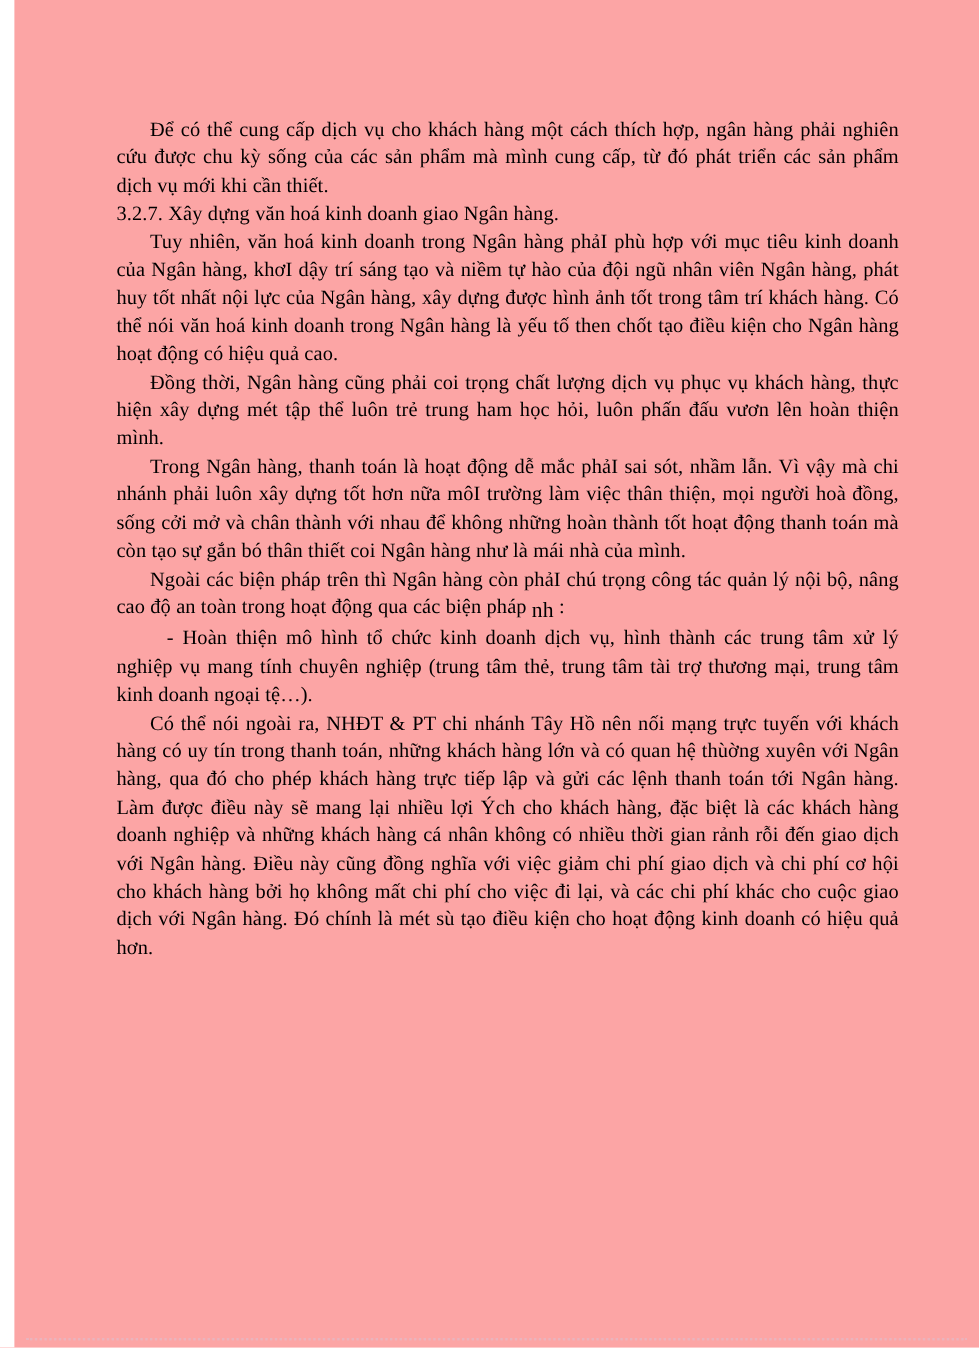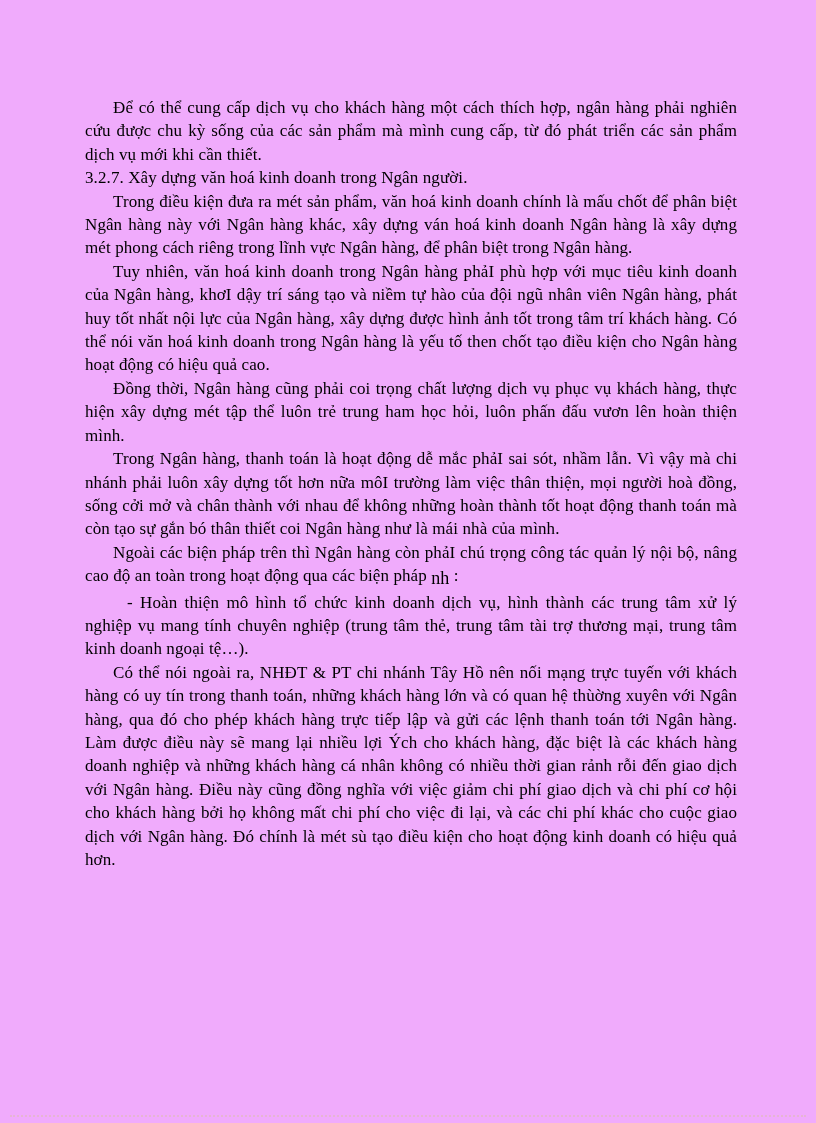--- a/index.html
+++ b/index.html
@@ -6,21 +6,22 @@
   body {
     width: 816px; height: 1123px;
     background: #ffffff;
     font-family: "Liberation Serif", "DejaVu Serif", serif;
     color: #000000;
     position: relative;
     overflow: hidden;
   }
   .page {
     position: absolute; inset: 0;
-    background: #f0abfc;
+    background: #fca5a5;
+    margin-left: 12px;
   }
   .text-content {
     position: absolute;
     left: 85px; top: 96px;
     width: 652px;
     font-size: 17px;
     line-height: 23.4px;
     text-align: justify;
     letter-spacing: 0.1px;
   }
@@ -41,23 +42,22 @@
   }
 </style>
 </head>
 <body>
 
 <div class="page">
   <div class="text-content">
 
     <p class="body">Để có thể cung cấp dịch vụ cho khách hàng một cách thích hợp, ngân hàng phải nghiên cứu được chu kỳ sống của các sản phẩm mà mình cung cấp, từ đó phát triển các sản phẩm dịch vụ mới khi cần thiết.</p>
 
-    <p class="heading">3.2.7. Xây dựng văn hoá kinh doanh trong Ngân người.</p>
+    <p class="heading">3.2.7. Xây dựng văn hoá kinh doanh giao Ngân hàng.</p>
 
-    <p class="body">Trong điều kiện đưa ra mét sản phẩm, văn hoá kinh doanh chính là mấu chốt để phân biệt Ngân hàng này với Ngân hàng khác, xây dựng ván hoá kinh doanh Ngân hàng là xây dựng mét phong cách riêng trong lĩnh vực Ngân hàng, để phân biệt trong Ngân hàng.</p>
 
     <p class="body">Tuy nhiên, văn hoá kinh doanh trong Ngân hàng phảI phù hợp với mục tiêu kinh doanh của Ngân hàng, khơI dậy trí sáng tạo và niềm tự hào của đội ngũ nhân viên Ngân hàng, phát huy tốt nhất nội lực của Ngân hàng, xây dựng được hình ảnh tốt trong tâm trí khách hàng. Có thể nói văn hoá kinh doanh trong Ngân hàng là yếu tố then chốt tạo điều kiện cho Ngân hàng hoạt động có hiệu quả cao.</p>
 
     <p class="body">Đồng thời, Ngân hàng cũng phải coi trọng chất lượng dịch vụ phục vụ khách hàng, thực hiện xây dựng mét tập thể luôn trẻ trung ham học hỏi, luôn phấn đấu vươn lên hoàn thiện mình.</p>
 
     <p class="body">Trong Ngân hàng, thanh toán là hoạt động dễ mắc phảI sai sót, nhầm lẫn. Vì vậy mà chi nhánh phải luôn xây dựng tốt hơn nữa môI trường làm việc thân thiện, mọi người hoà đồng, sống cởi mở và chân thành với nhau để không những hoàn thành tốt hoạt động thanh toán mà còn tạo sự gắn bó thân thiết coi Ngân hàng như là mái nhà của mình.</p>
 
     <p class="body"><span>Ngoài các biện pháp trên thì Ngân hàng còn phảI chú trọng công tác quản lý nội bộ, nâng cao độ an toàn trong hoạt động qua các biện pháp </span><span class="sub">nh</span><span> :</span></p>
 
 

